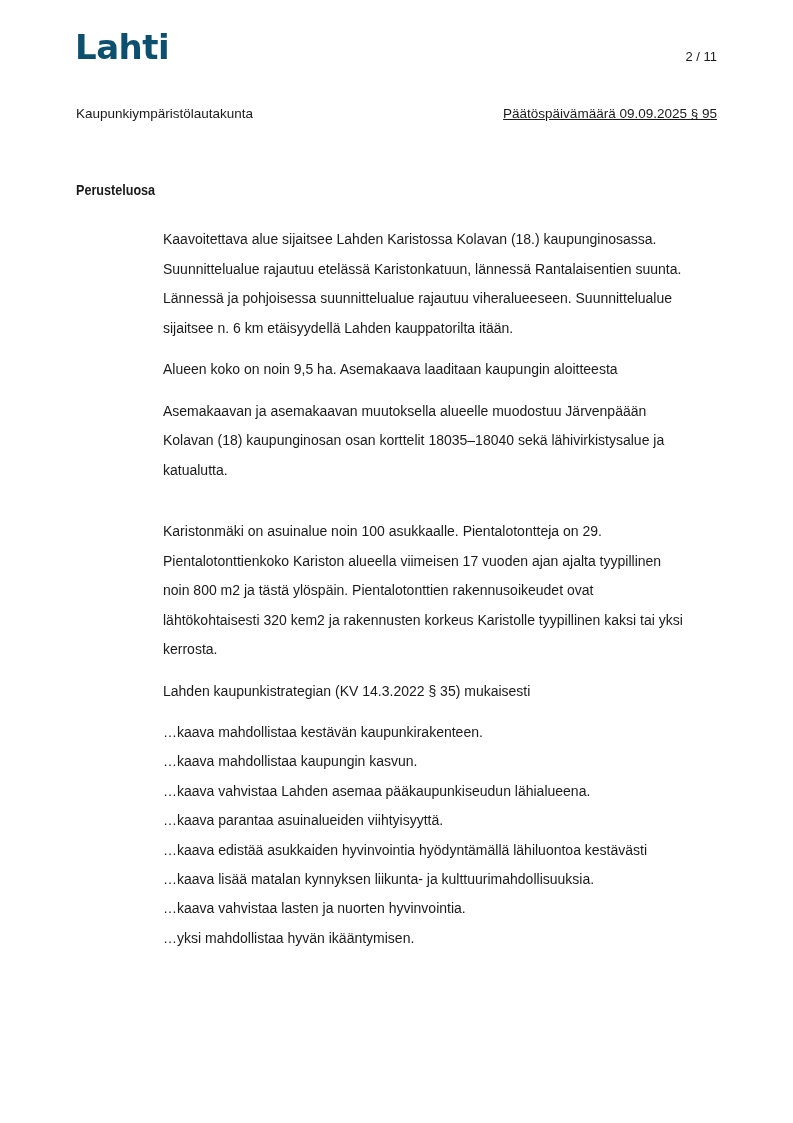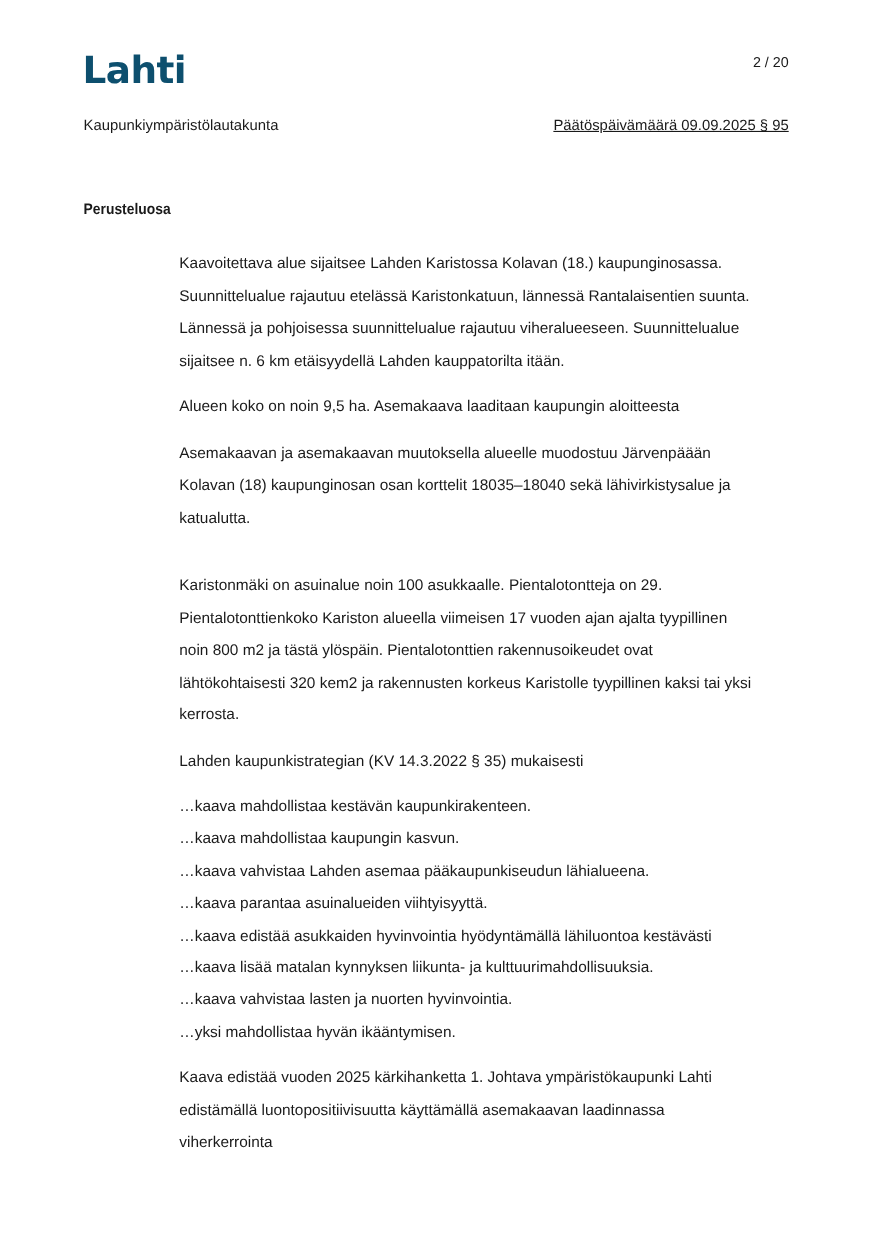--- a/index.html
+++ b/index.html
@@ -1,35 +1,35 @@
 <!DOCTYPE html>
 <html><head>
   <meta charset="utf-8">
   <style>
     html, body { margin: 0; padding: 0; background: #ffffff; }
     body { width: 793px; height: 1123px; position: relative; overflow: hidden;
       font-family: "Liberation Sans", sans-serif; color: #1a1a1a; }
-    .logo { position: absolute; left: 75px; top: 46px; font-family: "DejaVu Sans", sans-serif;
+    .logo { position: absolute; left: 75px; top: 29px; font-family: "DejaVu Sans", sans-serif;
       font-weight: bold; font-size: 34px; letter-spacing: -0.5px; line-height: 36px; }
     .pageno { position: absolute; right: 76px; top: 49px; font-size: 13px; }
     .committee { position: absolute; left: 76px; top: 106px; font-size: 13.5px; }
     .decision { position: absolute; right: 76px; top: 106px; font-size: 13.5px; text-decoration: underline; }
     .heading { position: absolute; left: 76px; top: 182px; font-size: 14px; font-weight: bold;
       font-family: "Liberation Sans", sans-serif; transform: scaleX(0.9); transform-origin: left; }
     .body { position: absolute; left: 163px; top: 216px; width: 560px; font-size: 14px; margin-top: 9px; }
     .p { margin: 0; line-height: 29.5px; }
     .gap-s { height: 12px; }
     .gap-l { height: 32px; }
     .li { line-height: 29.4px; margin: 0; }
   </style>
 </head>
 <body>
 
 <div class="logo" style="color:#0d4f6e;">Lahti</div>
-<div class="pageno">2 / 20</div>
+<div class="pageno">2 / 11</div>
 <div class="committee">Kaupunkiympäristölautakunta</div>
 <div class="decision">Päätöspäivämäärä 09.09.2025 § 95</div>
 
 <div class="heading">Perusteluosa</div>
 
 <div class="body">
   <div>
     <p class="p">Kaavoitettava alue sijaitsee Lahden Karistossa Kolavan (18.) kaupunginosassa.</p>
     <p class="p">Suunnittelualue rajautuu etelässä Karistonkatuun, lännessä Rantalaisentien suunta.</p>
     <p class="p">Lännessä ja pohjoisessa suunnittelualue rajautuu viheralueeseen. Suunnittelualue</p>
@@ -58,18 +58,13 @@
     <p class="li">…kaava mahdollistaa kestävän kaupunkirakenteen.</p>
     <p class="li">…kaava mahdollistaa kaupungin kasvun.</p>
     <p class="li">…kaava vahvistaa Lahden asemaa pääkaupunkiseudun lähialueena.</p>
     <p class="li">…kaava parantaa asuinalueiden viihtyisyyttä.</p>
     <p class="li">…kaava edistää asukkaiden hyvinvointia hyödyntämällä lähiluontoa kestävästi</p>
     <p class="li">…kaava lisää matalan kynnyksen liikunta- ja kulttuurimahdollisuuksia.</p>
     <p class="li">…kaava vahvistaa lasten ja nuorten hyvinvointia.</p>
     <p class="li">…yksi mahdollistaa hyvän ikääntymisen.</p>
   </div>
   <div class="gap-s"></div>
-  <div>
-    <p class="p">Kaava edistää vuoden 2025 kärkihanketta 1. Johtava ympäristökaupunki Lahti</p>
-    <p class="p">edistämällä luontopositiivisuutta käyttämällä asemakaavan laadinnassa</p>
-    <p class="p">viherkerrointa</p>
-  </div>
 </div>
 
 </body></html>

